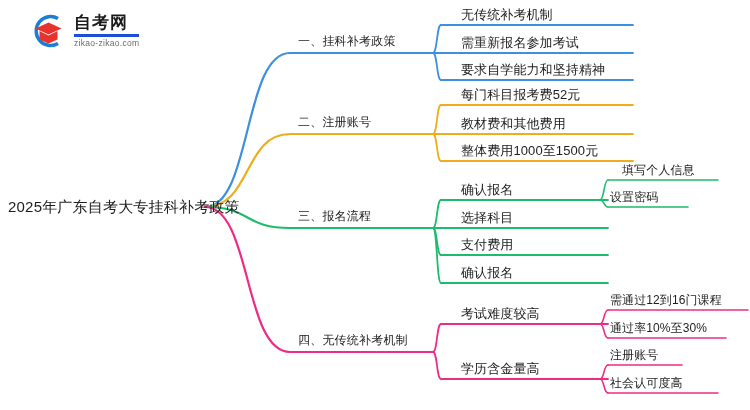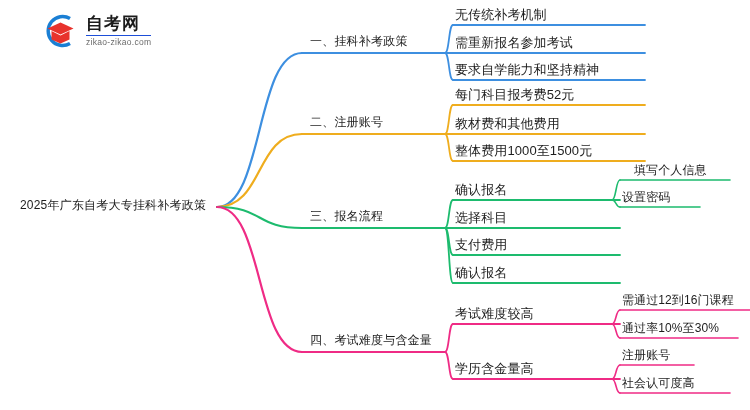--- a/index.html
+++ b/index.html
@@ -2,39 +2,39 @@
 <html><head>
 <meta charset="utf-8">
 <style>
   html,body{margin:0;padding:0;}
   body{
     width:750px;height:410px;
     background:#ffffff;
     font-family:"Liberation Sans","DejaVu Sans",sans-serif;
     overflow:hidden;position:relative;
   }
-  #stage{position:absolute;left:12px;top:0;width:644px;height:410px;}
+  #stage{position:absolute;left:0;top:0;width:644px;height:410px;}
 
   
   .logo{position:absolute;left:28px;top:10px;width:150px;height:42px;display:flex;align-items:center;}
   .logo-mark{width:40px;height:40px;position:relative;flex:0 0 40px;}
   .logo-text{margin-left:6px;display:flex;flex-direction:column;justify-content:center;}
   .logo-cn{font-size:17px;font-weight:bold;color:#1b1b1b;letter-spacing:1px;line-height:18px;}
   .logo-en{font-size:8.5px;color:#6b6b6b;letter-spacing:.3px;line-height:11px;margin-top:2px;
-           border-top:1px solid #1d4ed8;padding-top:1px;}
+           border-top:3px solid #1d4ed8;padding-top:1px;}
 
   
   svg.map{position:absolute;left:0;top:0;width:750px;height:410px;}
   svg.map path{fill:none;stroke-linecap:round;}
 
   
   .node{position:absolute;white-space:nowrap;color:#1d1d1d;line-height:1;}
-  .root{font-size:12px;letter-spacing:.2px;}
+  .root{font-size:15px;letter-spacing:.2px;}
   .lvl1{font-size:12px;letter-spacing:.2px;text-align:center;}
-  .lvl2{font-size:13px;letter-spacing:.1px;}
+  .lvl2{font-size:13px;letter-spacing:.1px;margin-left:18px;}
   .lvl3{font-size:12px;letter-spacing:.1px;}
 </style>
 </head>
 <body>
 
 <div id="stage">
 
   <div class="logo">
     <div class="logo-mark">
       <svg width="40" height="40" viewBox="0 0 40 40">
@@ -108,21 +108,21 @@
       <div class="node lvl2" style="left: 443px; top: 88px;">每门科目报考费52元</div>
       <div class="node lvl2" style="left: 443px; top: 117px;">教材费和其他费用</div>
       <div class="node lvl2" style="left: 443px; top: 144px;">整体费用1000至1500元</div>
       <div class="node lvl1" style="left: 298px; top: 210px;">三、报名流程</div>
       <div class="node lvl2" style="left: 443px; top: 183px;">确认报名</div>
       <div class="node lvl3" style="left: 610px; top: 164px; margin-left: 12px;">填写个人信息</div>
       <div class="node lvl3" style="left: 610px; top: 191px;">设置密码</div>
       <div class="node lvl2" style="left: 443px; top: 211px;">选择科目</div>
       <div class="node lvl2" style="left: 443px; top: 238px;">支付费用</div>
       <div class="node lvl2" style="left: 443px; top: 266px;">确认报名</div>
-      <div class="node lvl1" style="left: 298px; top: 334px;">四、考试难度与含金量</div>
+      <div class="node lvl1" style="left: 298px; top: 334px;">四、无传统补考机制</div>
       <div class="node lvl2" style="left: 443px; top: 307px;">考试难度较高</div>
       <div class="node lvl3" style="left: 610px; top: 294px;">需通过12到16门课程</div>
       <div class="node lvl3" style="left: 610px; top: 322px;">通过率10%至30%</div>
       <div class="node lvl2" style="left: 443px; top: 362px;">学历含金量高</div>
       <div class="node lvl3" style="left: 610px; top: 349px;">注册账号</div>
       <div class="node lvl3" style="left: 610px; top: 377px;">社会认可度高</div>
     </div>
 
 </div>
 

